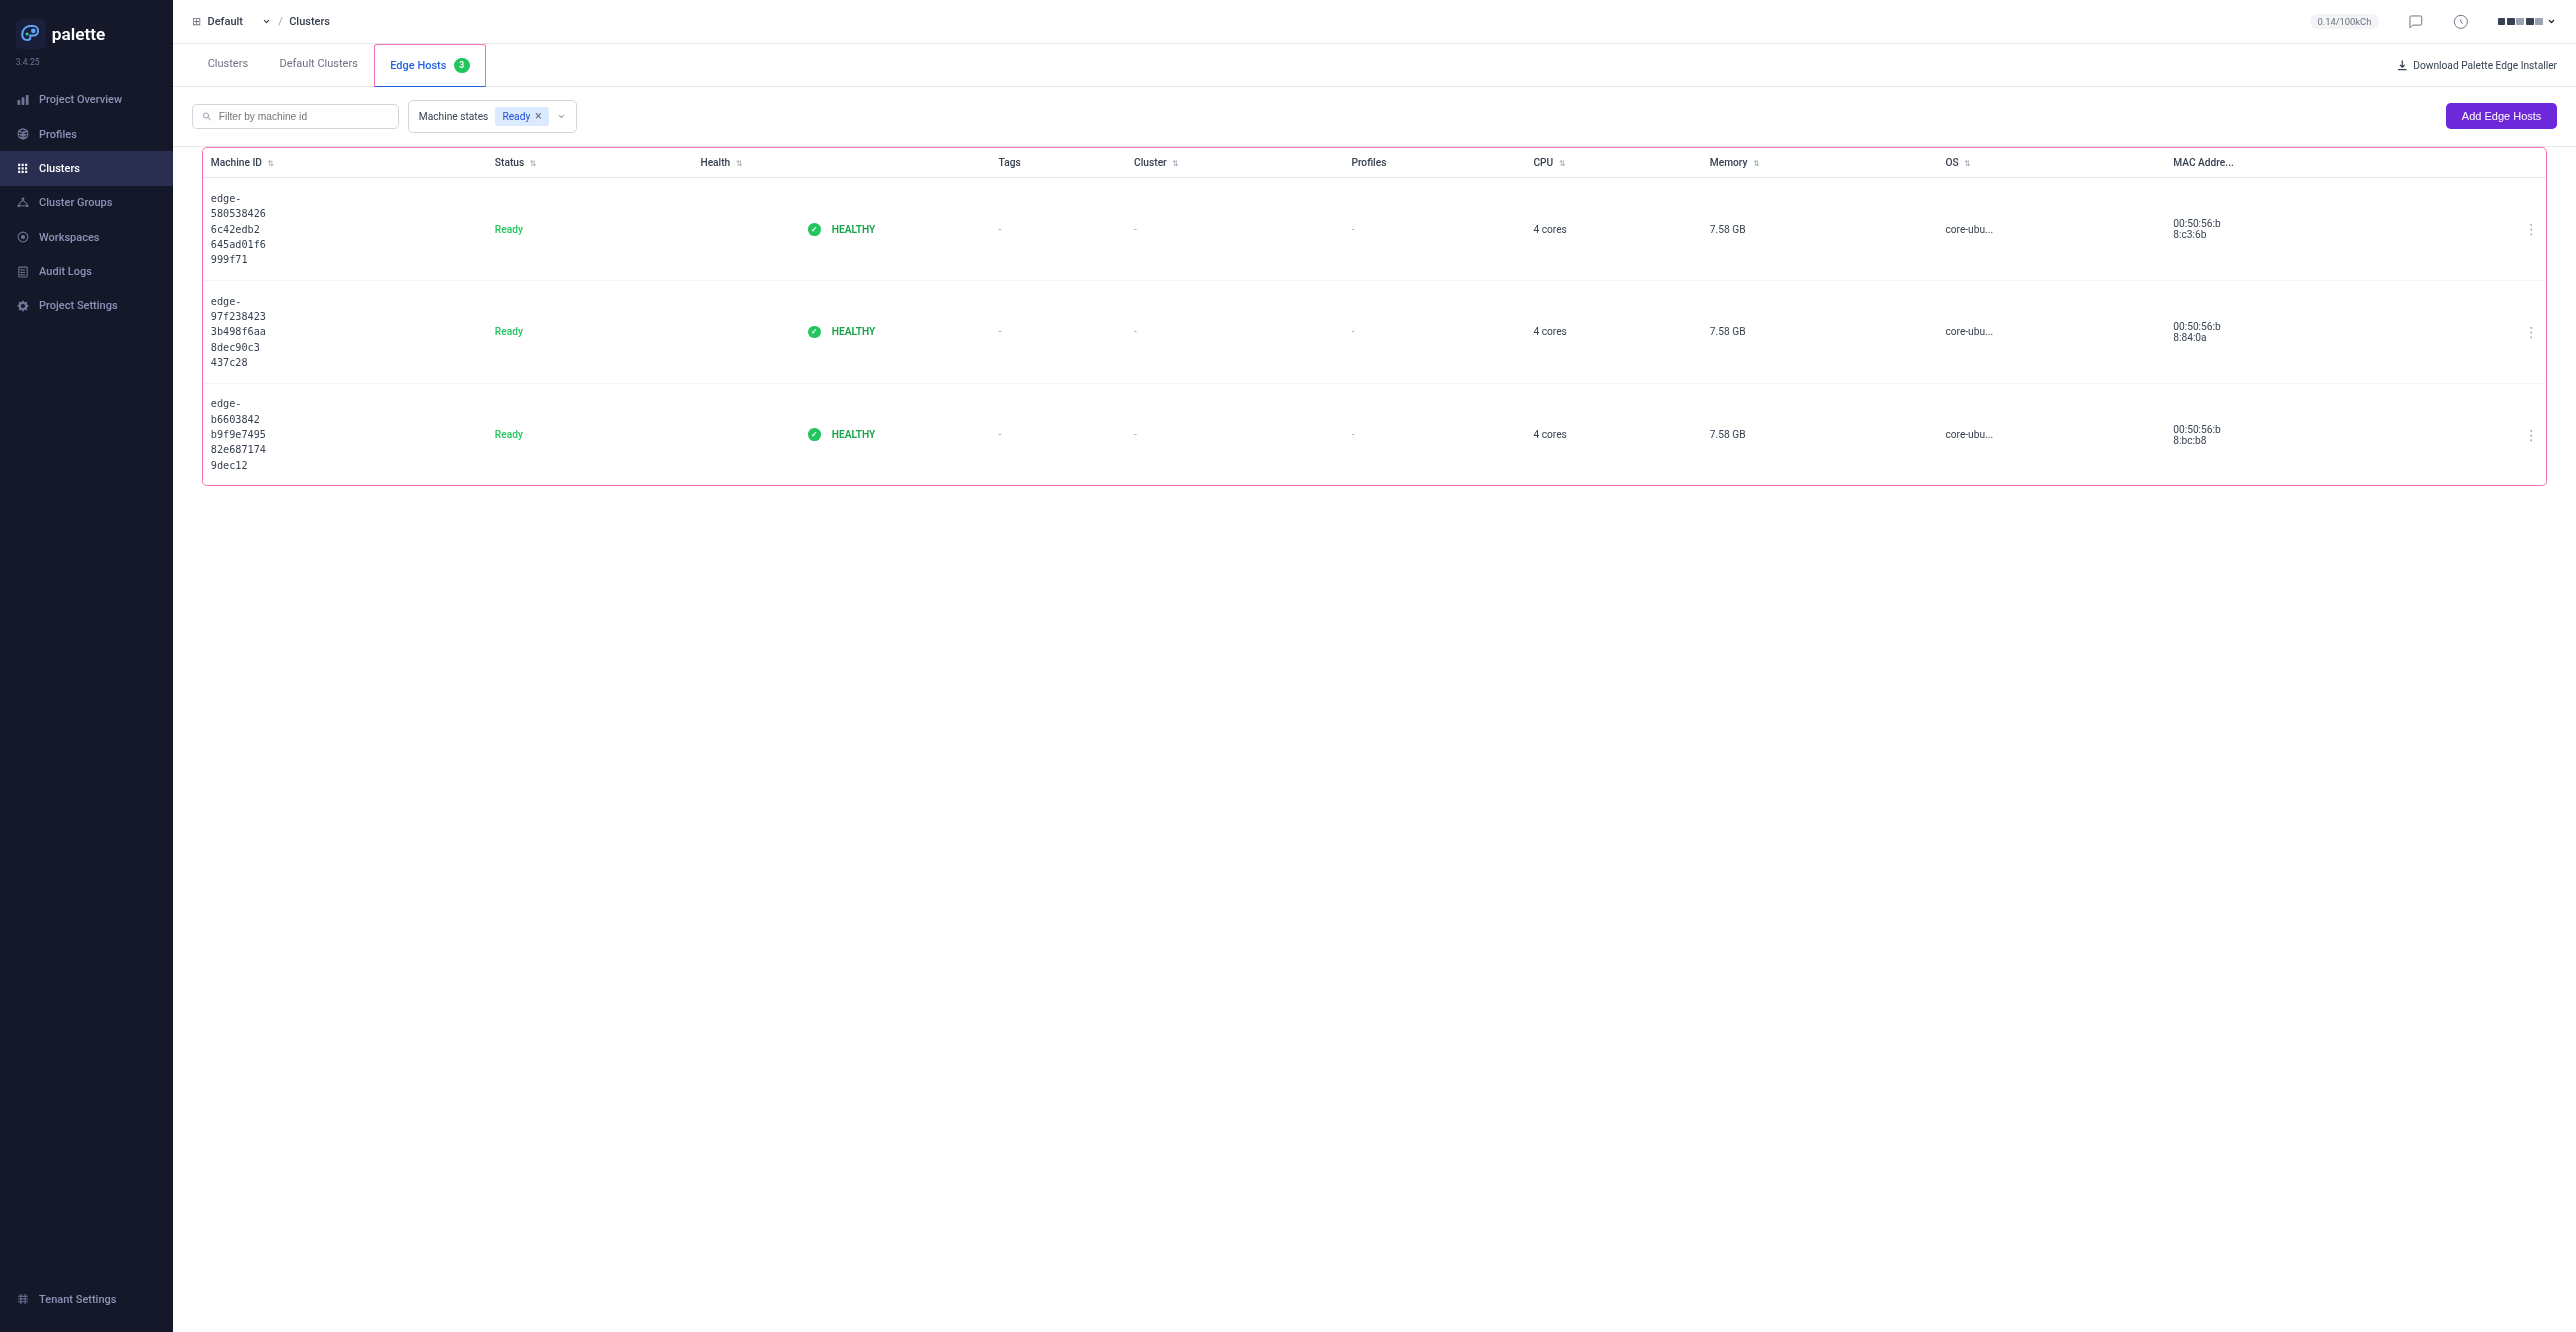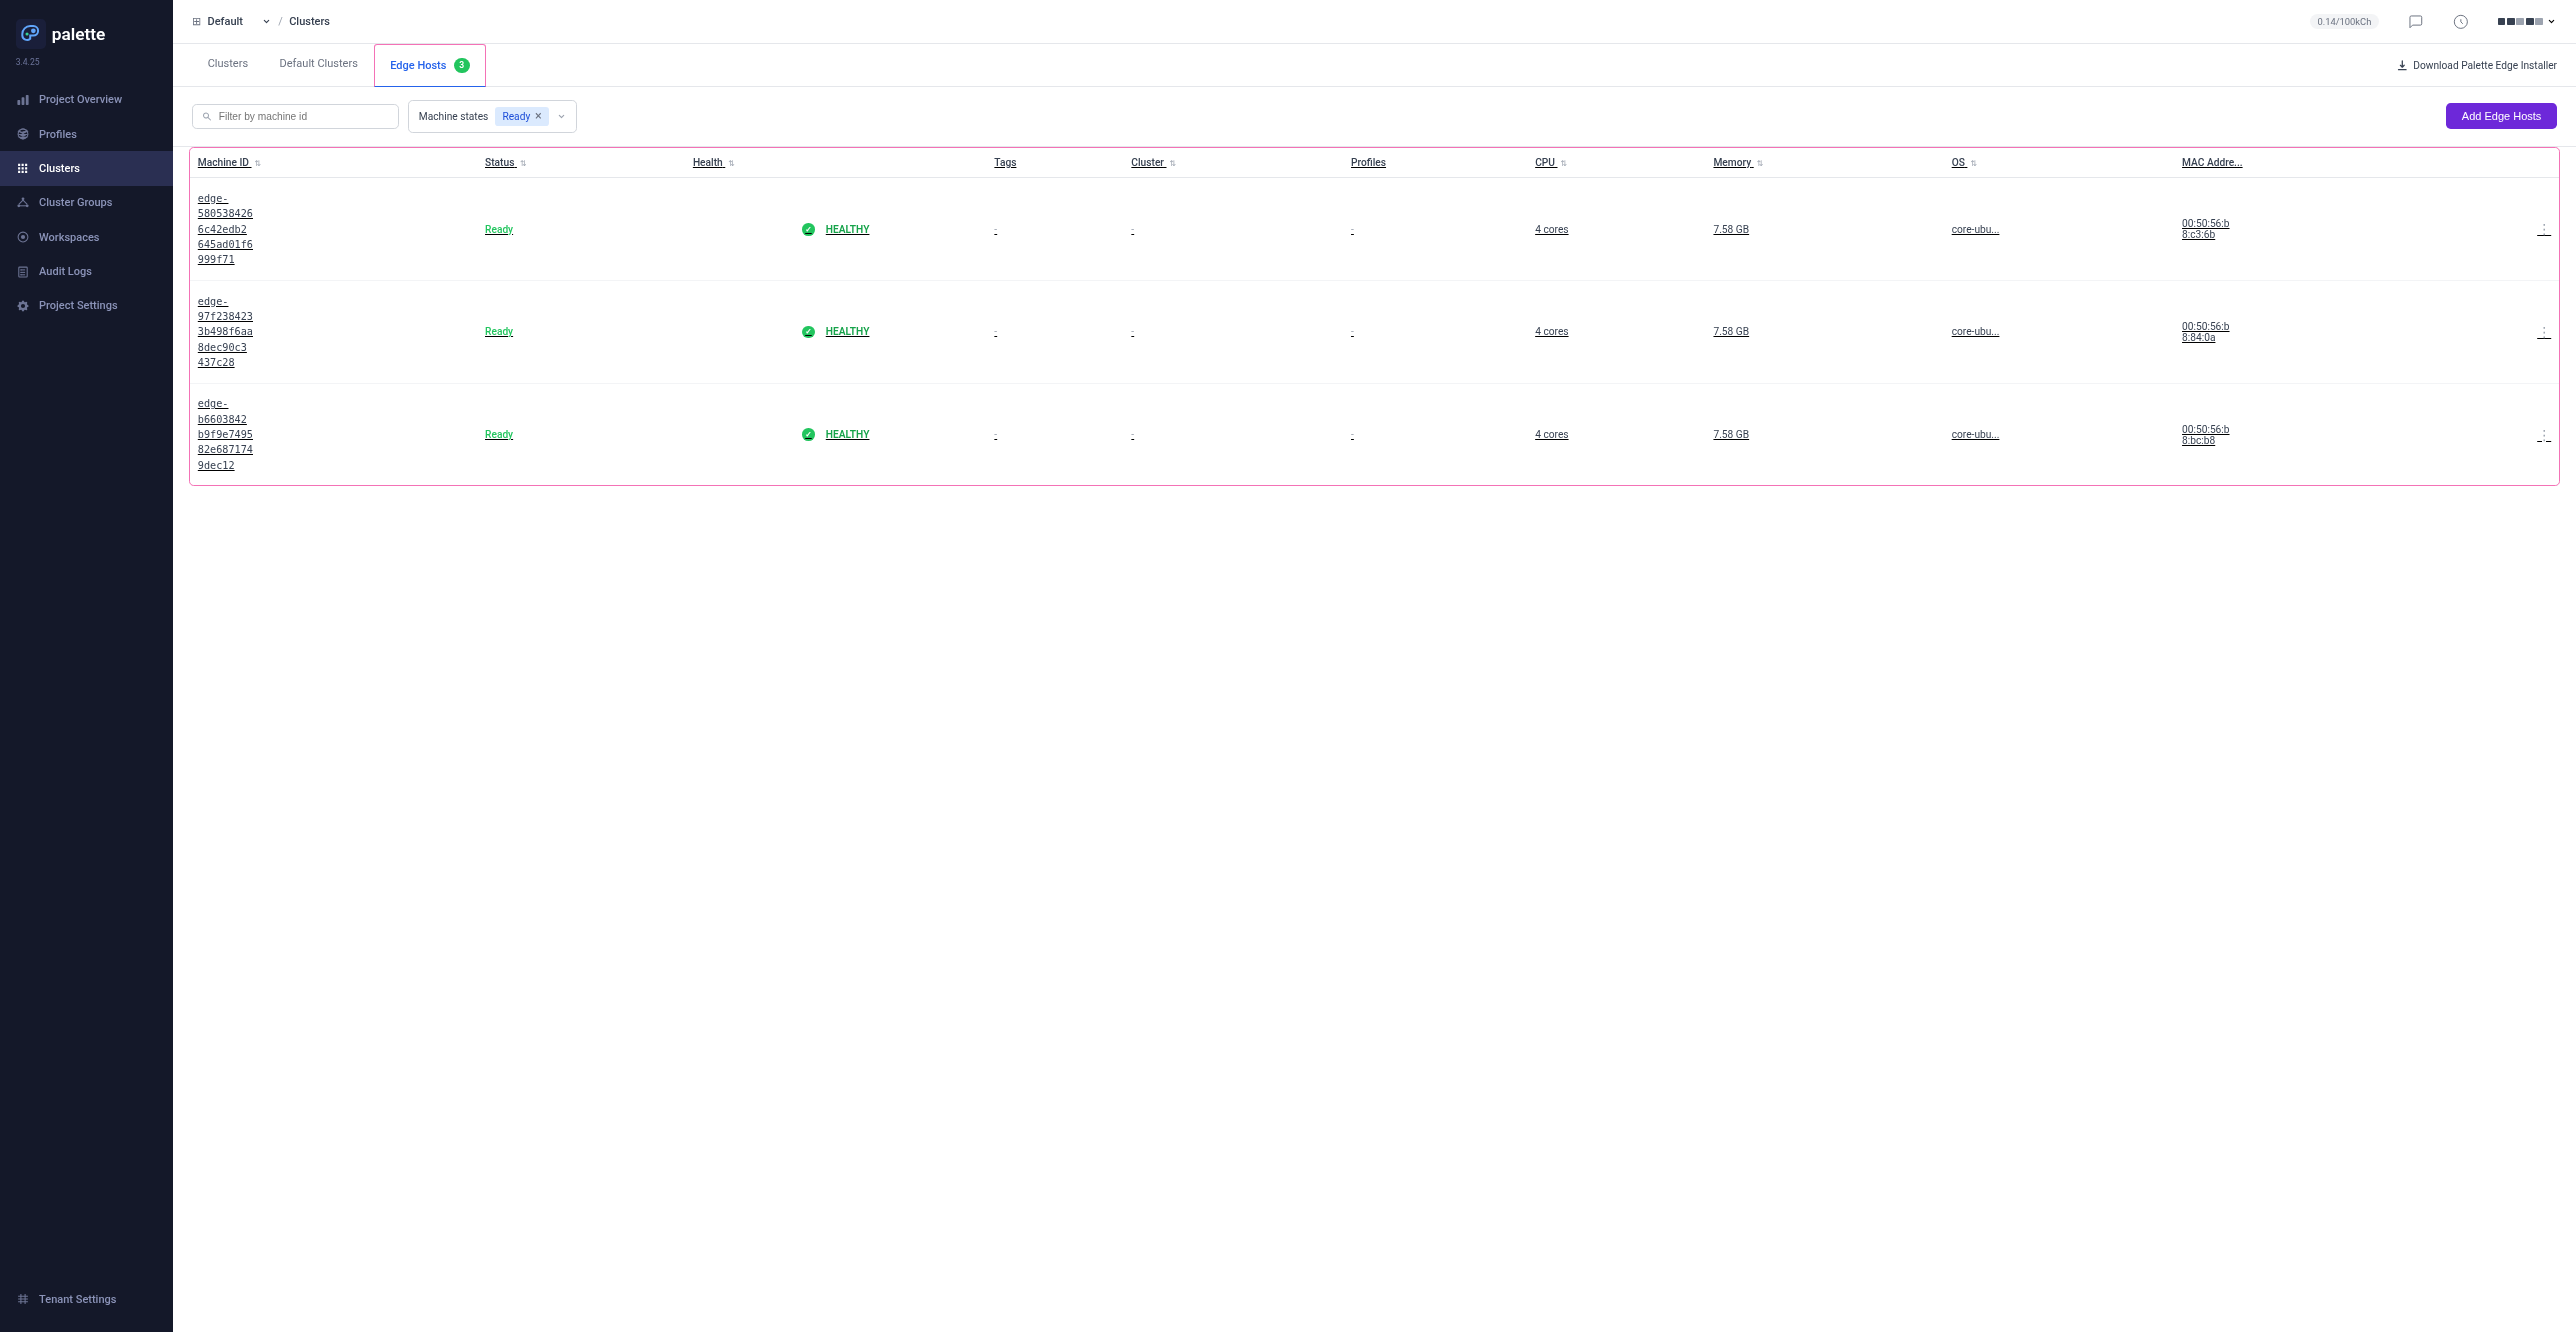--- a/index.html
+++ b/index.html
@@ -277,23 +277,22 @@
       padding: 7px 15.7px;
       font-size: 11px;
       font-weight: 500;
       cursor: pointer;
     }
 
     
     .table-container {
       flex: 1;
       overflow: auto;
-      padding: 0 16px 19px;
+      padding: 0 29px 19px;
       background: #fff;
-      text-decoration: underline;
     }
     table {
       width: 100%;
       border-collapse: collapse;
       font-size: 10.2px;
     }
     thead tr {
       border-bottom: 0.8px solid #e5e7eb;
     }
     th {

